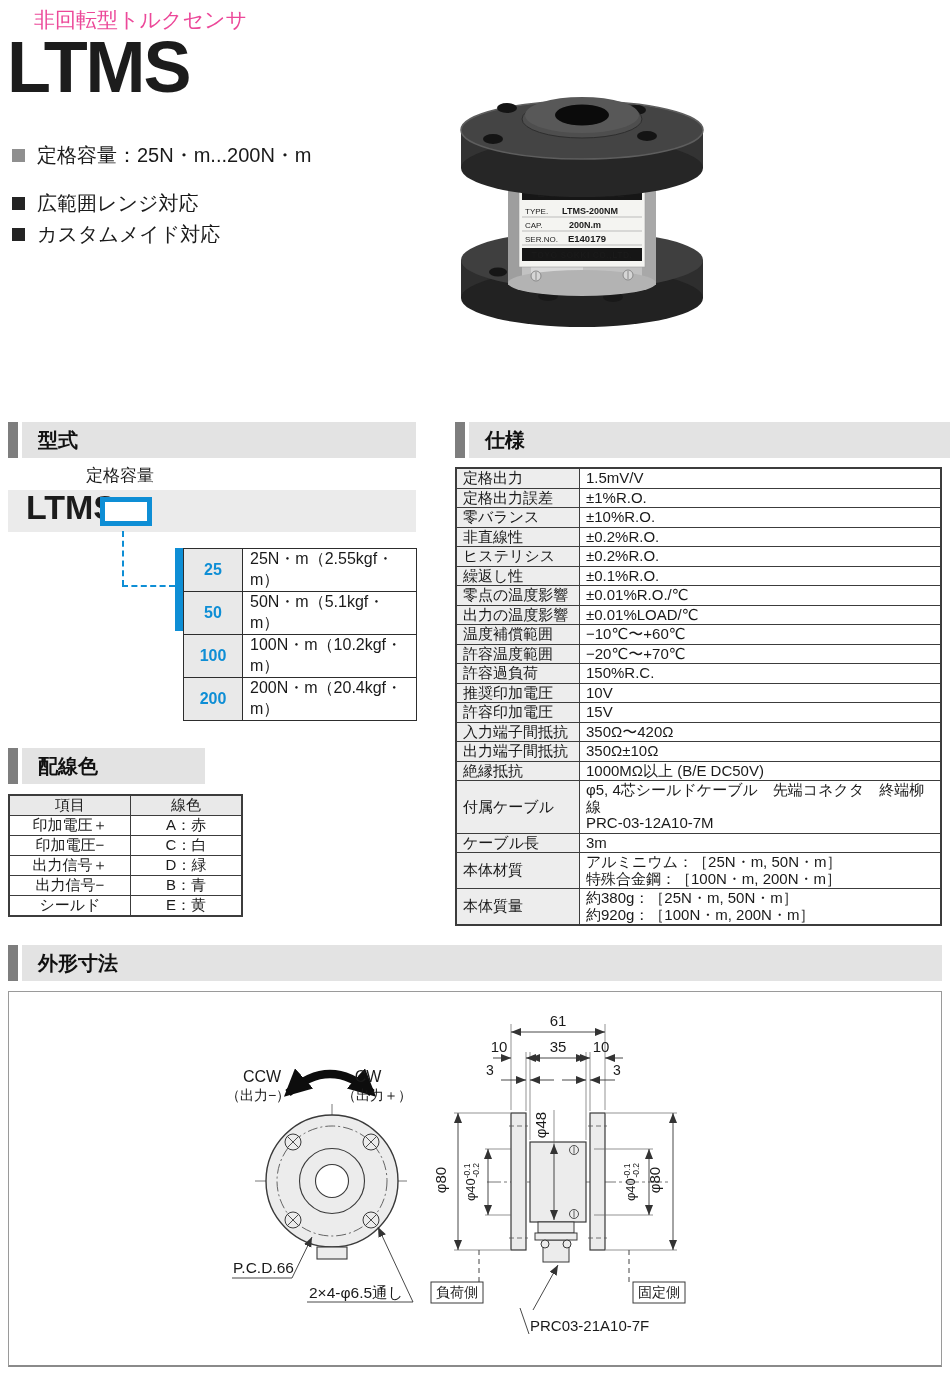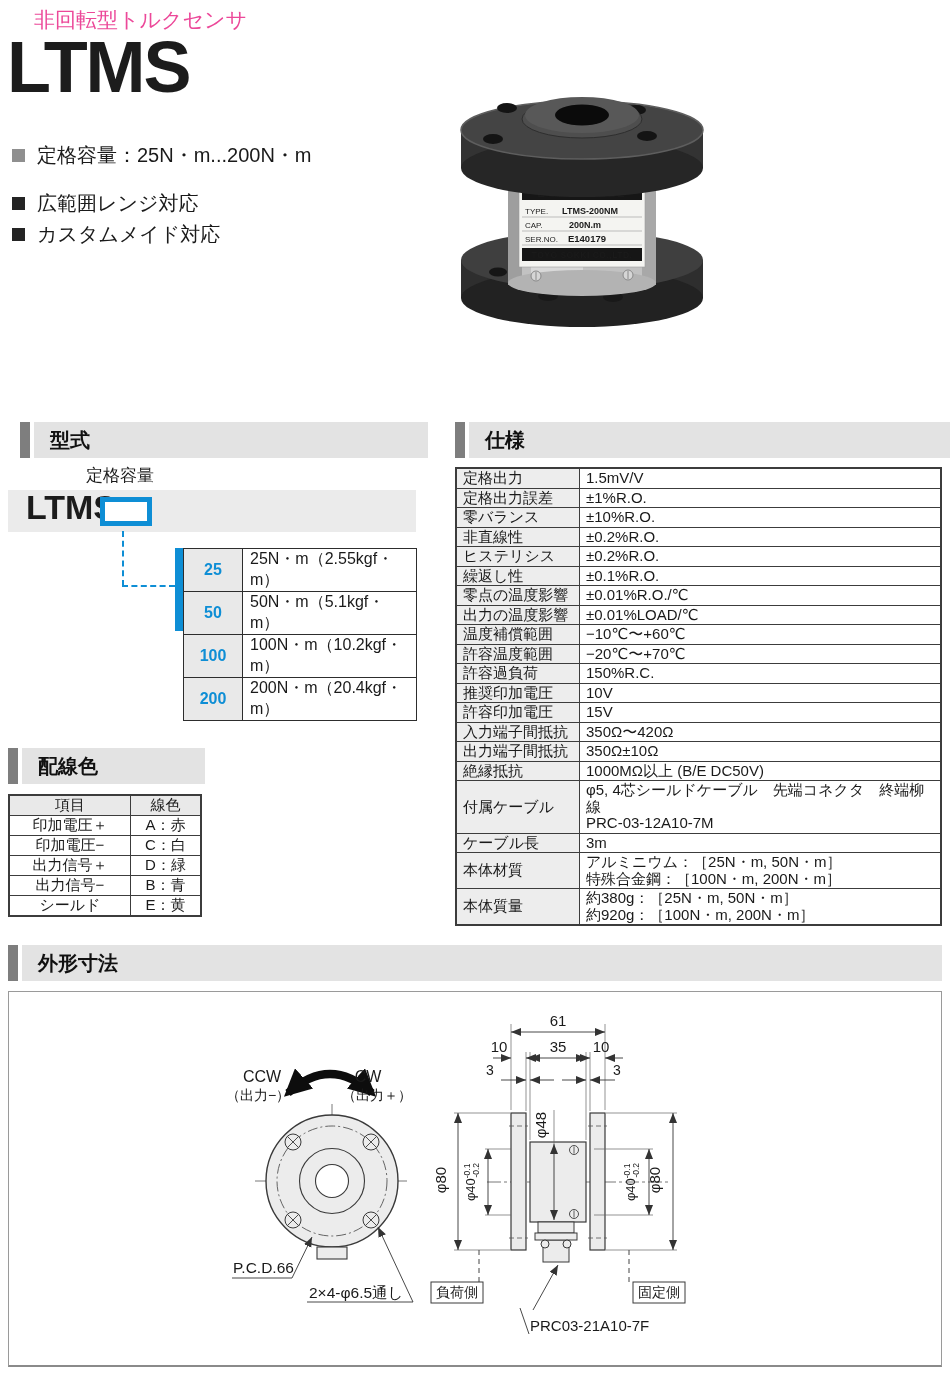--- a/index.html
+++ b/index.html
@@ -32,21 +32,21 @@
   .model-table td { border:1px solid #2d2d2d; font-size:16px; height:19px; padding:0 7px; }
   .model-table td.code { background:#e9e9e9; color:#0e8ed5; font-weight:bold; text-align:center; width:44px; }
 
   
   .spec-table { position:absolute; left:455px; top:467px; width:487px; border-collapse:collapse; border:2px solid #3c3c3c; }
   .spec-table td { border:1px solid #3c3c3c; font-size:15px; padding:1px 6px; vertical-align:middle; line-height:16.5px; }
   .spec-table td.lbl { background:#ededed; width:110px; }
   .spec-table td.val { }
 
   
-  .wire-table { position:absolute; left:8px; top:794px; width:194px; border-collapse:collapse; border:2px solid #3c3c3c; }
+  .wire-table { position:absolute; left:8px; top:794px; width:235px; border-collapse:collapse; border:2px solid #3c3c3c; }
   .wire-table td { border:1px solid #3c3c3c; font-size:15px; height:17px; text-align:center; padding:0 4px; }
   .wire-table tr.hd td { background:#e9e9e9; }
   .wire-table td.c1 { width:112px; }
 
   
   .draw-box { position:absolute; left:8px; top:991px; width:932px; height:373px; border:1px solid #9a9a9a; border-bottom:2px solid #8a8a8a; background:#fff; }
 
   svg text { font-family:"Liberation Sans","DejaVu Sans",sans-serif; fill:#1a1a1a; }
 </style>
 </head>
@@ -121,21 +121,21 @@
         <ellipse cx="201" cy="35" rx="10" ry="5" fill="#141414"></ellipse>
         <ellipse cx="58" cy="64" rx="10" ry="5" fill="#141414"></ellipse>
         <ellipse cx="212" cy="61" rx="10" ry="5" fill="#141414"></ellipse>
         <ellipse cx="147" cy="44" rx="60" ry="19" fill="#4e4e4e" stroke="#2e2e2e" stroke-width="1"></ellipse>
         <ellipse cx="147" cy="40" rx="57" ry="18" fill="#585858"></ellipse>
         <ellipse cx="147" cy="40" rx="27" ry="10.5" fill="#0b0b0b"></ellipse>
       </g>
     </svg>
   </div>
 
-  <div class="sec-head" style="left:8px; top:422px; width:408px;margin-left:12px;">
+  <div class="sec-head" style="left:8px; top:422px; width:408px;">
     <div class="bar"></div>
     <div class="bg">型式</div>
   </div>
   <div class="cap-label">定格容量</div>
   <div class="model-band">
     <div class="model-prefix">LTMS-</div>
     <div class="model-box"></div>
   </div>
   <div class="dash-v"></div>
   <div class="dash-h"></div>

